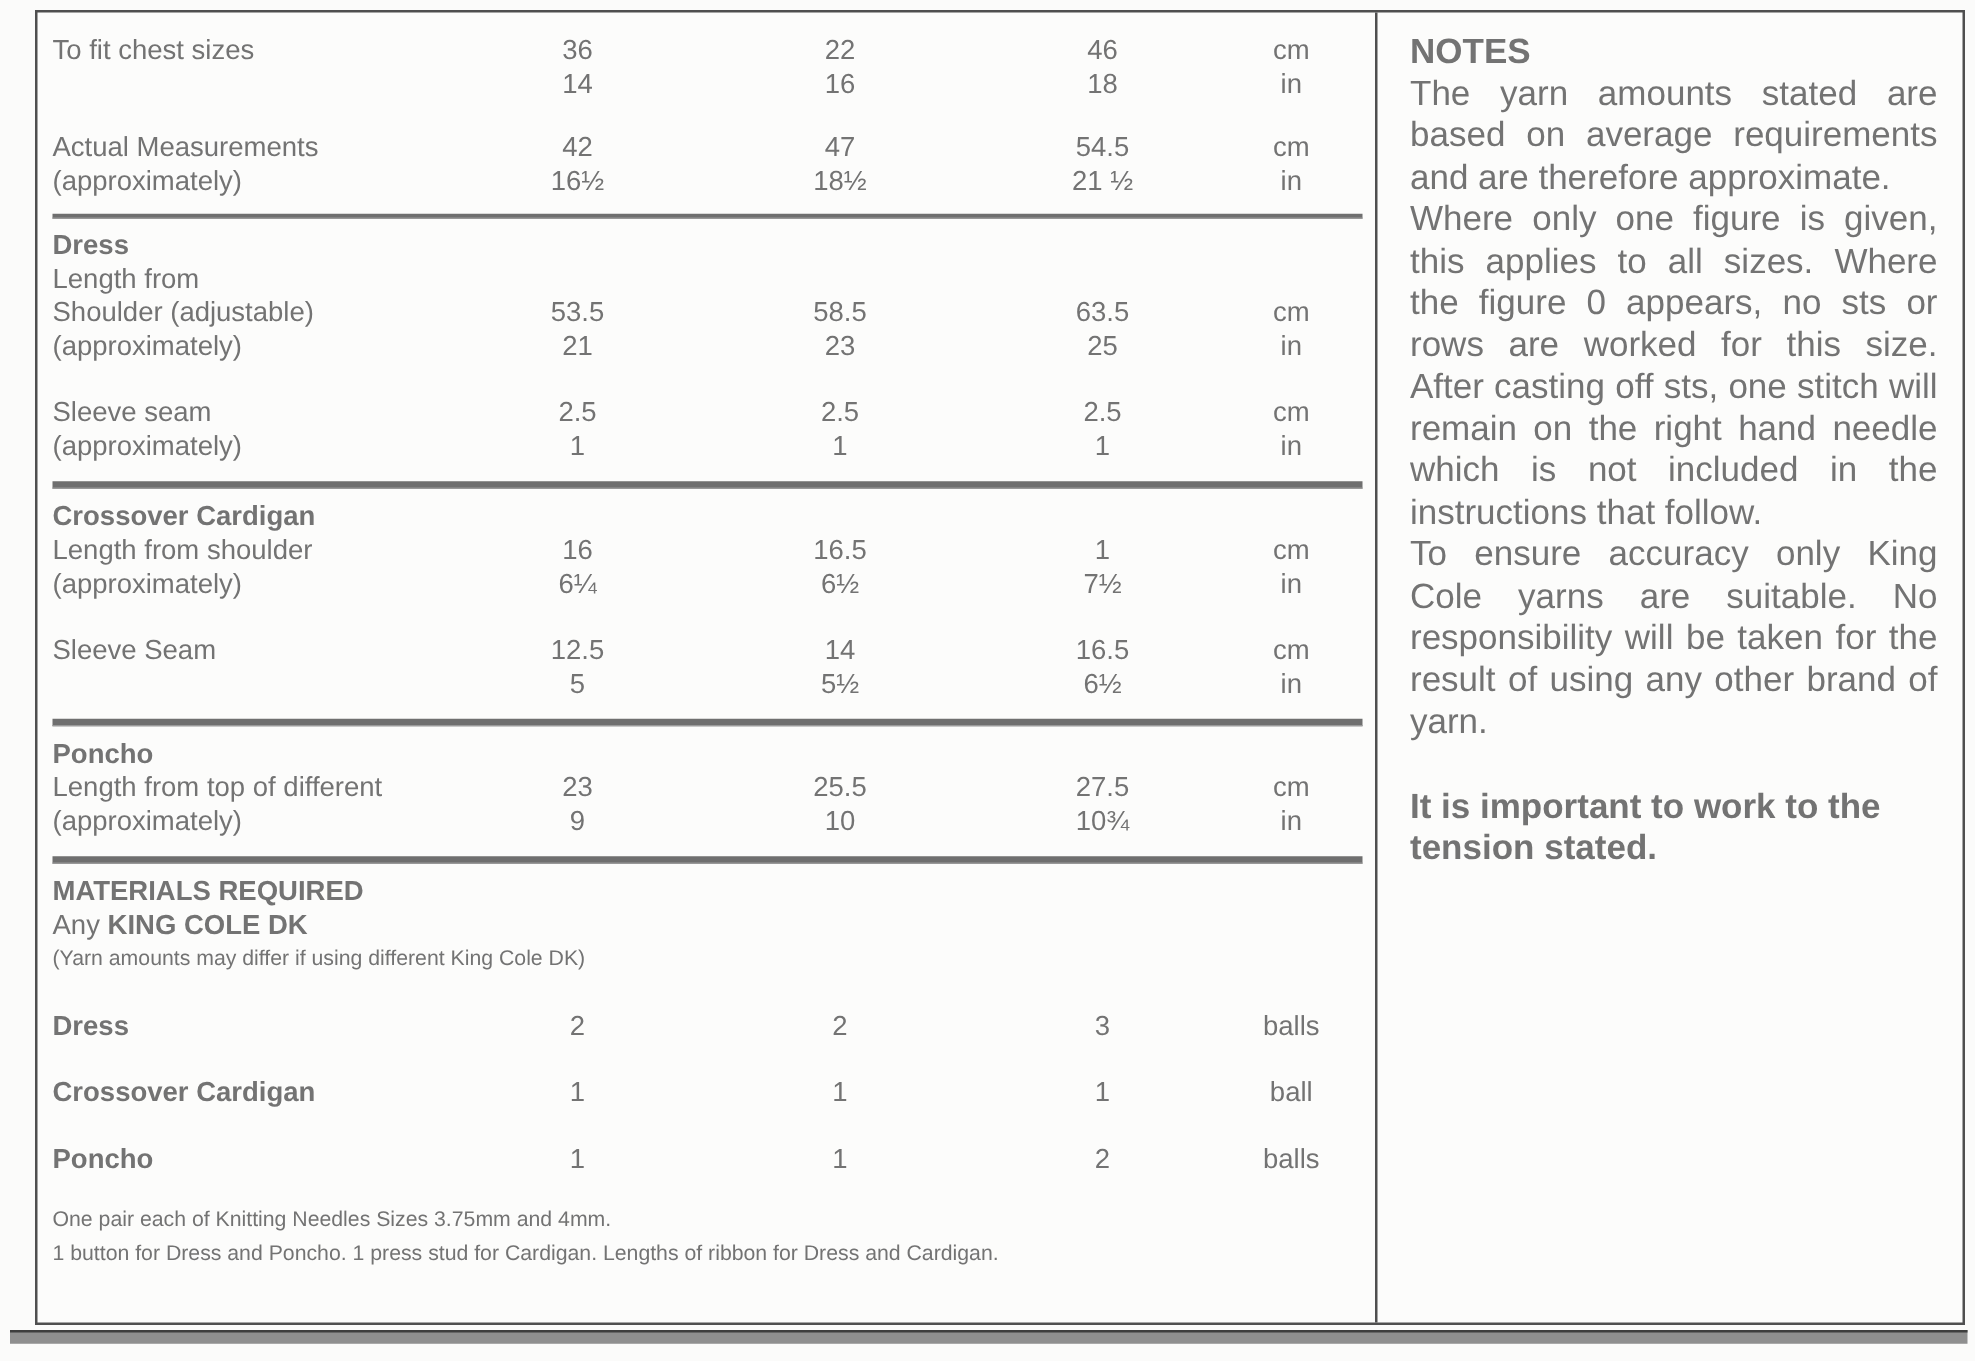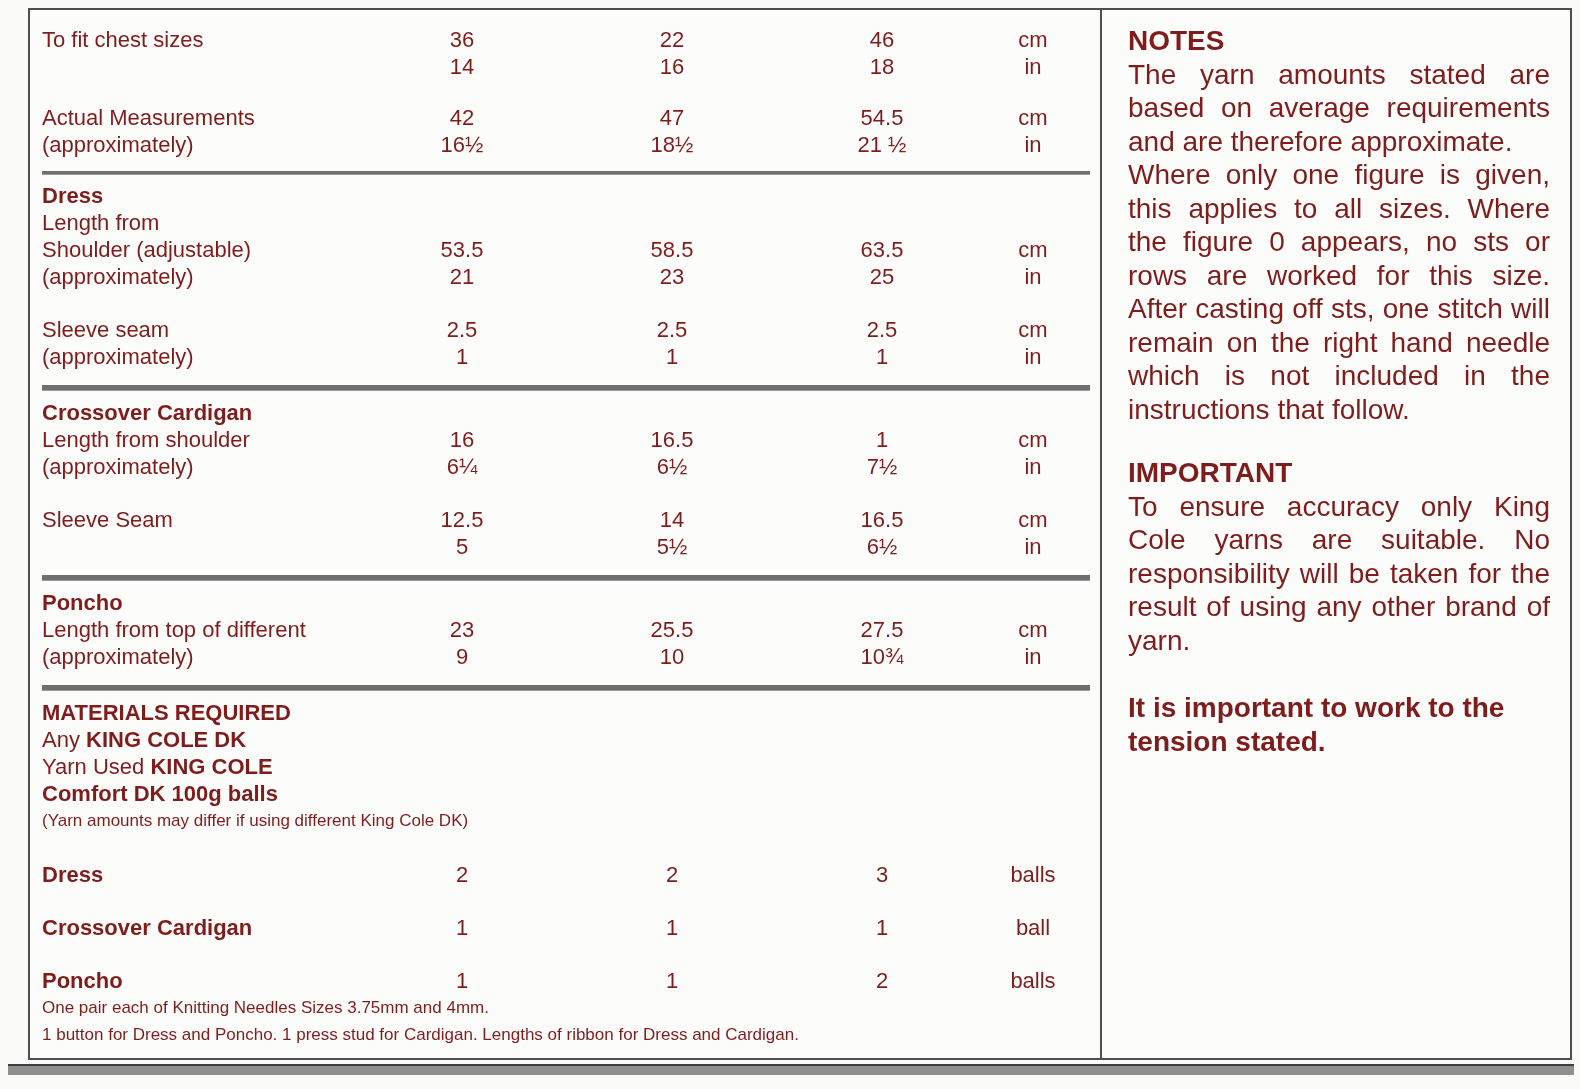--- a/index.html
+++ b/index.html
@@ -1,21 +1,21 @@
 <!DOCTYPE html>
 <html><head>
 <meta charset="utf-8">
 <style>
   html,body{margin:0;padding:0;background:#ffffff;}
   #page{
     position:relative;
     width:1580px;height:1089px;
     background:#fbfbfa;
     font-family:"Liberation Sans", sans-serif;
-    color:#7f1d1d;
+    color:#737373;
     overflow:hidden;
   }
   #outer-box{
     position:absolute;left:28px;top:8px;width:1544px;height:1052px;
     border:2px solid #4f4f4f;
     box-sizing:border-box;
     background:#fcfcfb;
   }
   #col-divider{
     position:absolute;left:1070px;top:0;bottom:0;width:2px;background:#4f4f4f;
@@ -198,27 +198,20 @@
           <span class="num"></span>
           <span class="unit"></span>
         </div>
         <div class="trow">
           <span><span>Any </span><span class="b">KING COLE DK</span></span>
           <span class="num"></span>
           <span class="num"></span>
           <span class="num"></span>
           <span class="unit"></span>
         </div>
-        <div class="trow">
-          <span><span>Yarn Used </span><span class="b">KING COLE Comfort DK 100g balls</span></span>
-          <span class="num"></span>
-          <span class="num"></span>
-          <span class="num"></span>
-          <span class="unit"></span>
-        </div>
         <div class="full-row"><span>(Yarn amounts may differ if using different King Cole DK)</span></div>
         <div class="trow" style="margin-top: 27px;">
           <span class="b">Dress</span>
           <span class="num">2</span>
           <span class="num">2</span>
           <span class="num">3</span>
           <span class="unit">balls</span>
         </div>
         <div class="trow" style="margin-top: 26px;">
           <span class="b">Crossover Cardigan</span>
@@ -227,30 +220,29 @@
           <span class="num">1</span>
           <span class="unit">ball</span>
         </div>
         <div class="trow" style="margin-top: 26px;">
           <span class="b">Poncho</span>
           <span class="num">1</span>
           <span class="num">1</span>
           <span class="num">2</span>
           <span class="unit">balls</span>
         </div>
-        <div class="full-row" style=""><span>One pair each of Knitting Needles Sizes 3.75mm and 4mm.</span></div>
+        <div class="full-row" style="margin-top: 22px;"><span>One pair each of Knitting Needles Sizes 3.75mm and 4mm.</span></div>
         <div class="full-row"><span>1 button for Dress and Poncho. 1 press stud for Cardigan. Lengths of ribbon for Dress and Cardigan.</span></div>
       </div>
 
     <div id="col-divider"></div>
 
     <div id="right-panel">
       <p class="np-heading">NOTES</p>
       <p class="np-para">The yarn amounts stated are based on average requirements and are therefore approximate.</p>
       <p class="np-para">Where only one figure is given, this applies to all sizes. Where the figure 0 appears, no sts or rows are worked for this size. After casting off sts, one stitch will remain on the right hand needle which is not included in the instructions that follow.</p>
-      <p class="np-heading mt28">IMPORTANT</p>
       <p class="np-para">To ensure accuracy only King Cole yarns are suitable. No responsibility will be taken for the result of using any other brand of yarn.</p>
       <p class="np-para bold mt34">It is important to work to the tension stated.</p>
     </div>
 
   </div>
   <div id="bottom-rule"></div>
 </div>
 
 </body></html>

